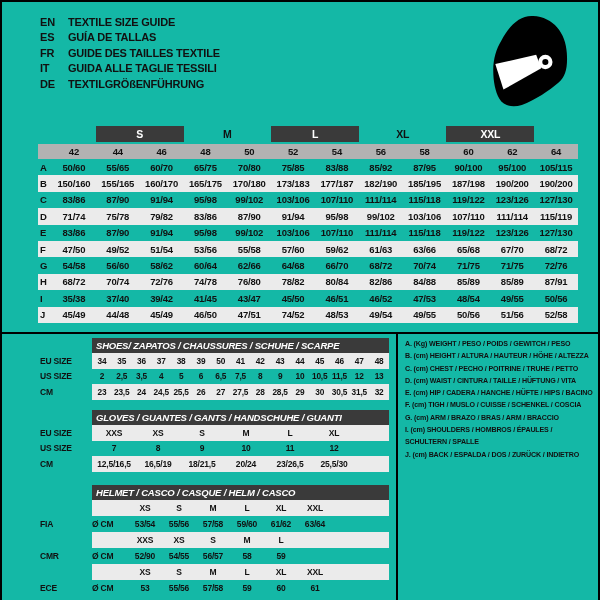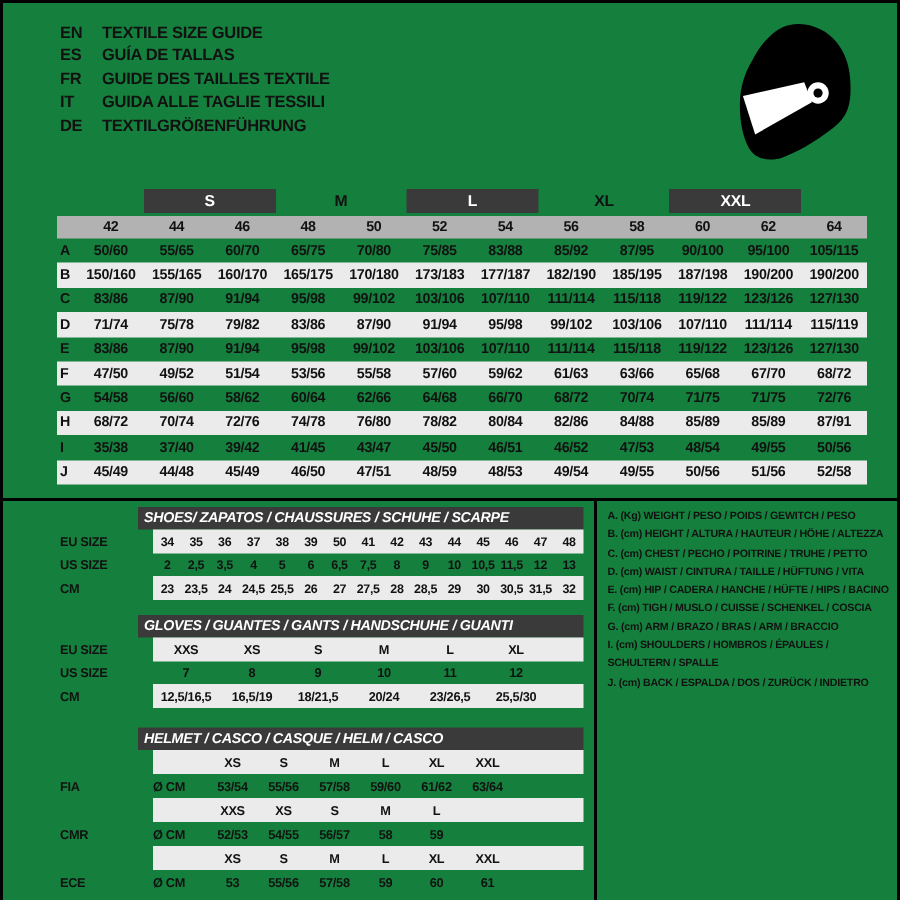--- a/index.html
+++ b/index.html
@@ -1,18 +1,18 @@
 <!DOCTYPE html>
 <html><head>
 <meta charset="utf-8">
 <style>
   * { box-sizing: border-box; margin: 0; padding: 0; }
   html,body { background:#fff; }
   body { font-family: "Liberation Sans", sans-serif; font-weight:700; color:#111; }
-  #page { position:relative; width:600px; height:600px; background:#15803d;
+  #page { position:relative; width:600px; height:600px; background:#14b8a6;
           border-top:2px solid #000; border-left:2px solid #000; border-right:2px solid #000;
           overflow:hidden; letter-spacing:-0.2px; }
 
   
   .lang-block { position:absolute; left:38px; top:12px; }
   .lang-row { display:flex; height:15.5px; align-items:center; font-size:11px; }
   .lang-code { width:28px; }
   .lang-title { }
 
   
@@ -37,21 +37,21 @@
   .divider-v { position:absolute; left:394px; top:330px; width:1.5px; height:269px; background:#000; }
 
   
   .btable { position:absolute; left:36px; width:351px; font-size:8.5px; }
   .btable.shoes { top:336px; } .btable.gloves { top:408px; } .btable.helm { top:483px; }
   .bhead { margin-left:54px; height:15px; background:#3a3a3a; color:#fff;
            display:flex; align-items:center; padding-left:4px; font-size:9.5px; white-space:nowrap;font-style:italic; }
   .brow { display:flex; height:15.5px;text-align:center; }
   .helm .brow { height:16px; }
   .blabel { width:54px; display:flex; align-items:center; padding-left:2px; }
-  .bcontent { flex:1; display:grid; align-items:center;margin-left:10px; }
+  .bcontent { flex:1; display:grid; align-items:center; }
   .bcontent.gray { background:#ebebeb; }
   .bcontent > div { display:flex; align-items:center; justify-content:center; white-space:nowrap; }
   .sg { grid-template-columns:repeat(15, 1fr); font-size:8.3px; }
   .gg { grid-template-columns:repeat(6, 44px) 1fr; font-size:8.5px; }
   .hg { grid-template-columns:36px repeat(6, 34px) 1fr; font-size:8.5px; }
   .hg > div.ocm { justify-content:flex-start; }
 
   
   .legend { position:absolute; left:403px; top:336px; width:191px; font-size:7.1px;
             line-height:12.3px; letter-spacing:-0.15px; }
@@ -250,21 +250,21 @@
           <div>49/55</div>
           <div>50/56</div>
         </div>
         <div class="tgrid trow stripe">
           <div class="rlabel">J</div>
           <div>45/49</div>
           <div>44/48</div>
           <div>45/49</div>
           <div>46/50</div>
           <div>47/51</div>
-          <div>48/59</div>
+          <div>74/52</div>
           <div>48/53</div>
           <div>49/54</div>
           <div>49/55</div>
           <div>50/56</div>
           <div>51/56</div>
           <div>52/58</div>
         </div>
       </div>
   </div>
 
@@ -405,21 +405,21 @@
           <div>S</div>
           <div>M</div>
           <div>L</div>
           <div></div>
         </div>
       </div>
       <div class="brow">
         <div class="blabel">CMR</div>
         <div class="bcontent hg">
           <div class="ocm">Ø CM</div>
-          <div>52/53</div>
+          <div>52/90</div>
           <div>54/55</div>
           <div>56/57</div>
           <div>58</div>
           <div>59</div>
           <div></div>
         </div>
       </div>
       <div class="brow">
         <div class="blabel"></div>
         <div class="bcontent hg gray">

